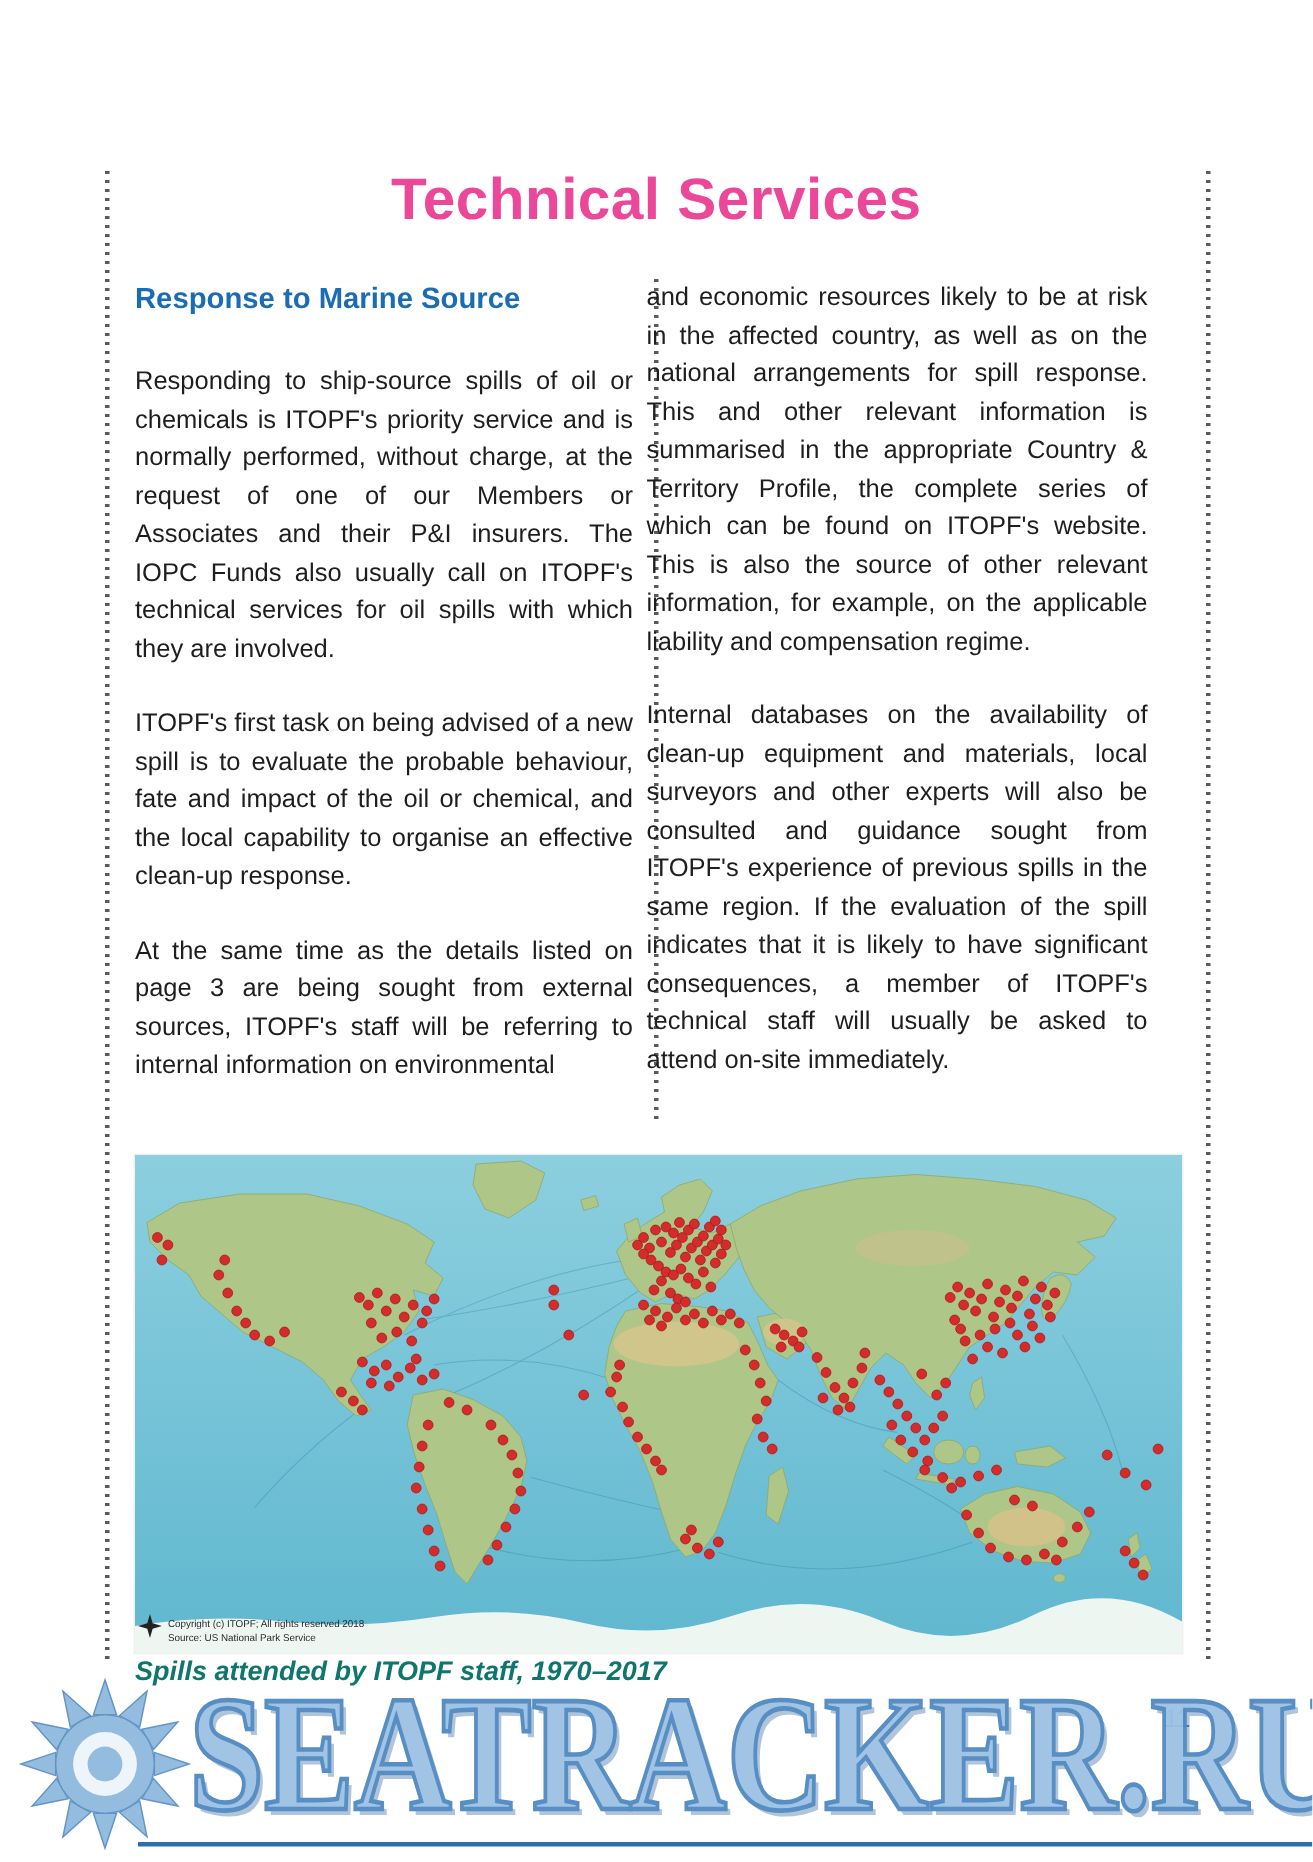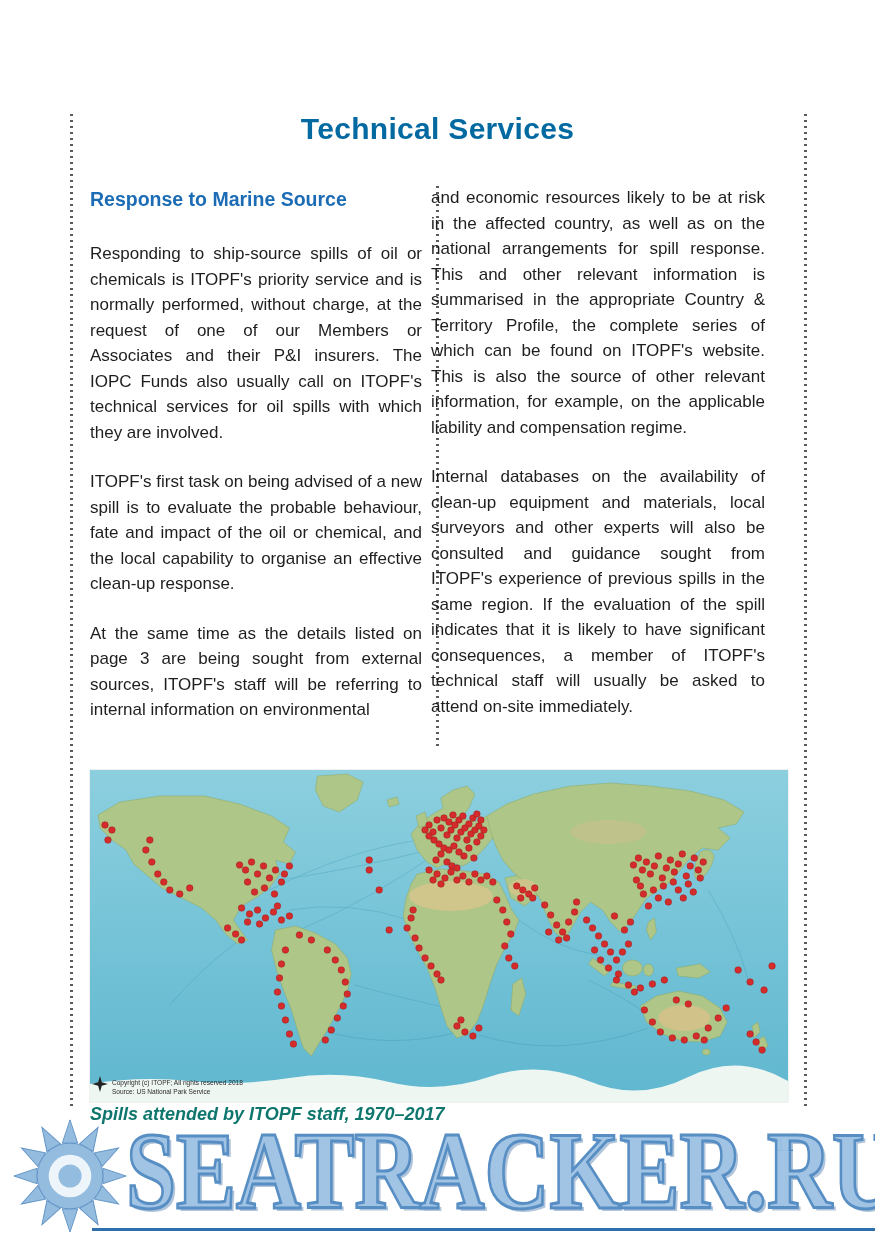--- a/index.html
+++ b/index.html
@@ -11,21 +11,21 @@
   .dotted-v {
     position:absolute; width:3px;
     background-image:repeating-linear-gradient(to bottom, #5a5a5a 0, #5a5a5a 2px, transparent 2px, transparent 6px);
   }
   .border-left  { left:70px;  top:114px; height:992px; }
   .border-right { left:804px; top:114px; height:992px; }
   .column-divider { left:436px; top:186px; height:560px; }
 
   .title {
     position:absolute; top:112px; left:0; width:100%; margin:0;
-    text-align:center; font-size:30px; font-weight:bold; color:#0369a1;
+    text-align:center; font-size:39px; font-weight:bold; color:#ec4899;
     letter-spacing:0.3px;
   }
 
   .col {
     position:absolute; top:185px; width:332px;
     text-align:justify; font-size:17px; line-height:1.5; color:#1e1e1e;
   }
   .col.left  { left:90px; }
   .col.right { left:431px; width:334px; }
   .col h2 {

